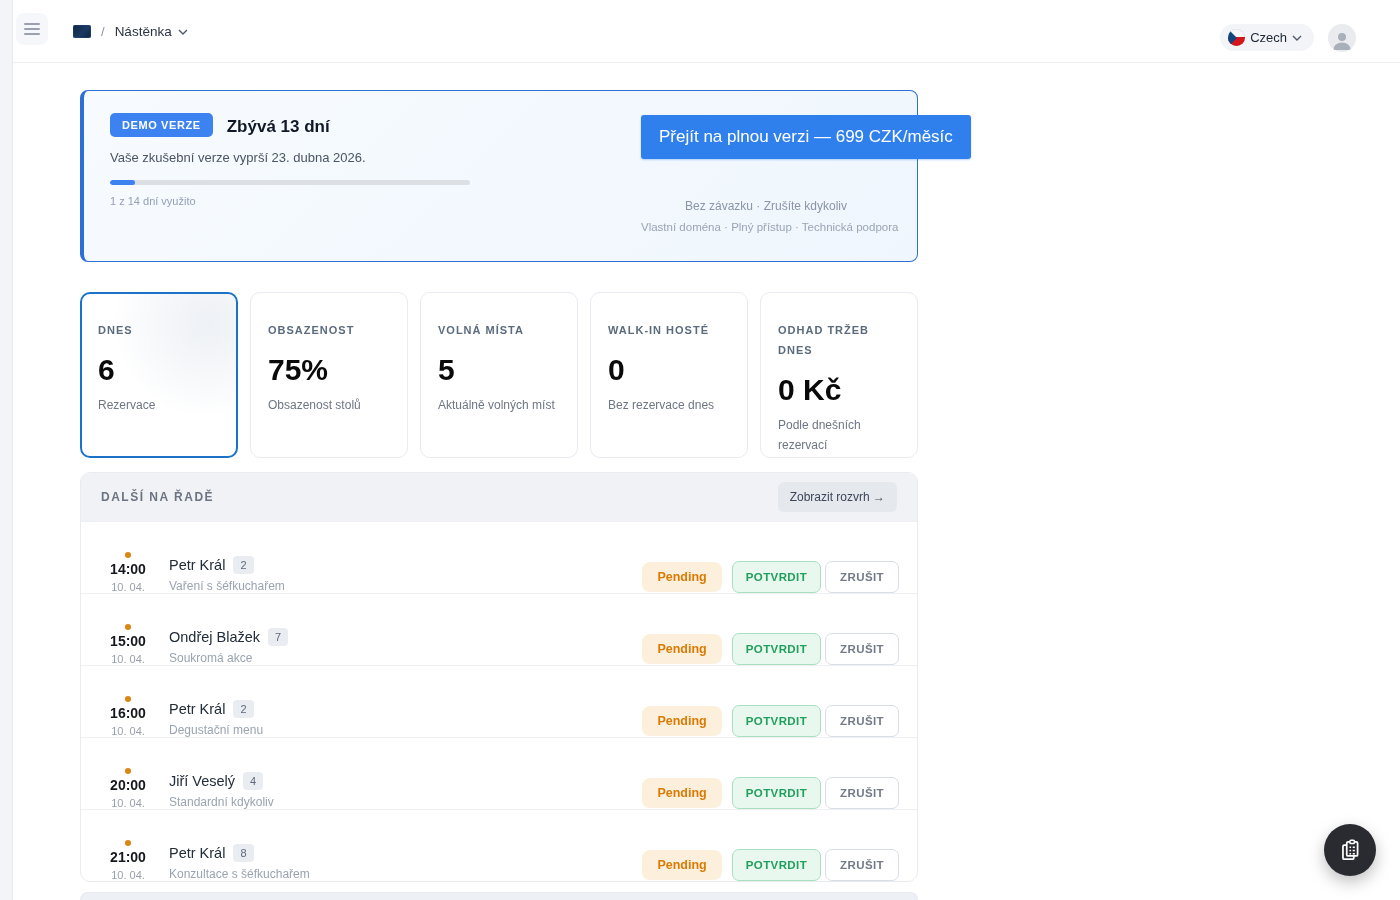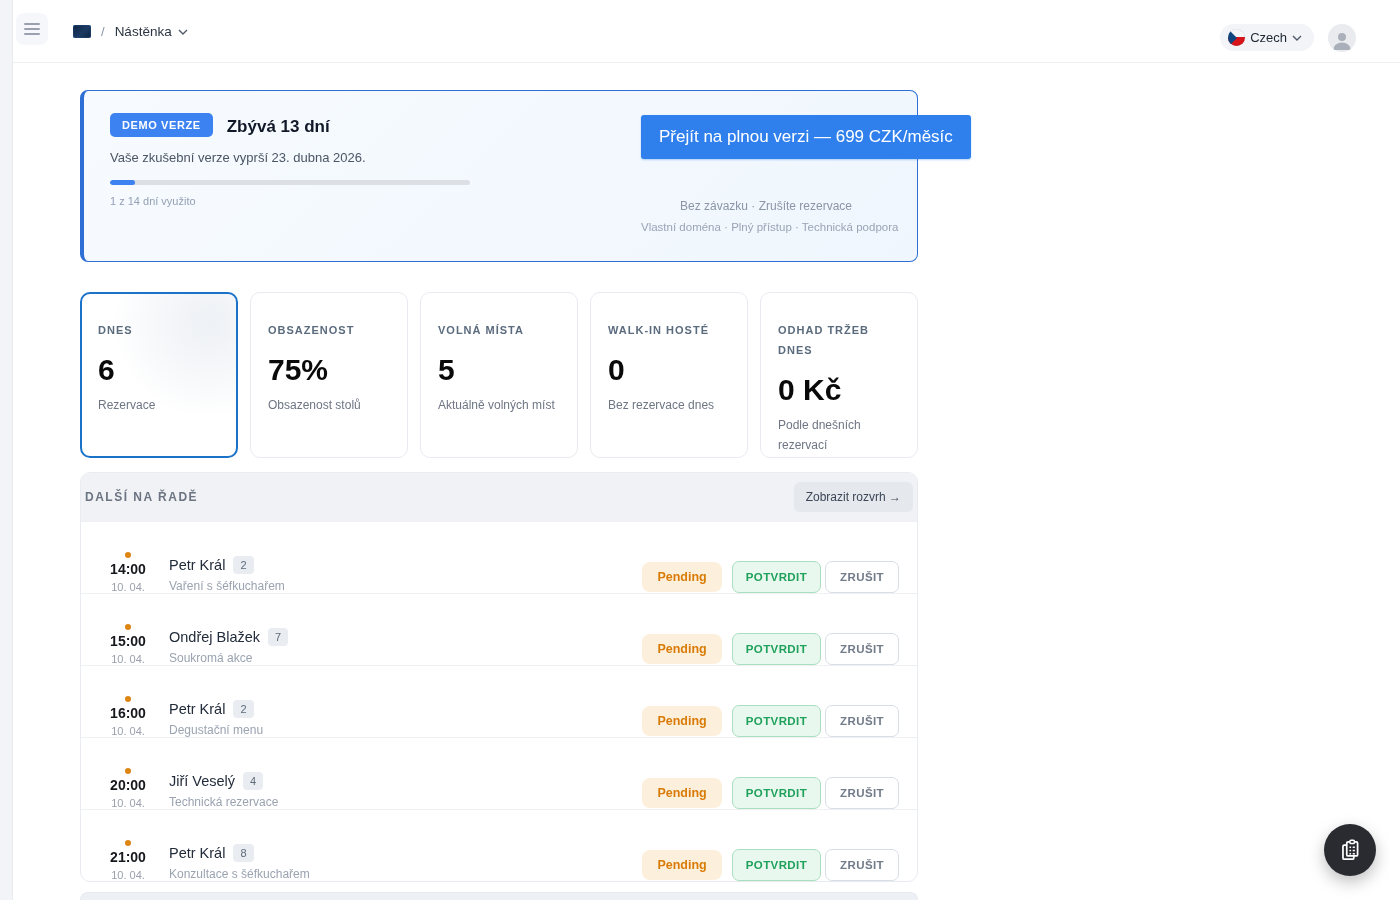--- a/index.html
+++ b/index.html
@@ -47,21 +47,21 @@
   .stats-row { margin-top:30px; display:flex; gap:12px; }
   .stat-card { flex:1 1 0; height:166px; background:#fff; border:1px solid #e8ebf0; border-radius:10px; padding:28px 17px 0; cursor:pointer; position:relative; }
   .stat-card.active { border:2px solid #1a73c8; padding:27px 16px 0;
       background:radial-gradient(circle at 82% 18%, #eef1f5 0%, #f4f6f9 22%, #ffffff 52%); }
   .stat-label { font-size:11px; font-weight:bold; color:#5b6b7e; letter-spacing:1px; line-height:1.8; }
   .stat-value { margin-top:12px; font-size:30px; font-weight:800; color:#0a0a0a; }
   .stat-sub { margin-top:8px; font-size:12px; color:#6e7684; line-height:1.7; }
 
   
   .queue-card { margin-top:14px; border:1px solid #e8ebf0; border-radius:10px; overflow:hidden; background:#fff; }
-  .queue-header { background:#f0f2f6; height:48px; display:flex; align-items:center; justify-content:space-between; padding:0 4px; }
+  .queue-header { background:#f0f2f6; height:48px; display:flex; align-items:center; justify-content:space-between; padding:0 20px; }
   .queue-title { font-size:12px; font-weight:bold; color:#6b7480; letter-spacing:1.5px; }
   .queue-action { background:#e5e8ed; border:none; border-radius:6px; padding:8px 12px; font-size:12px; color:#3c4657; cursor:pointer; font-family:inherit; }
   .queue-row { height:72px; display:flex; align-items:flex-end; padding:0 18px 0 24px; border-top:1px solid #eef0f3; }
   .queue-row:first-of-type { border-top:none; }
   .row-time { width:46px; text-align:center; flex-shrink:0; }
   .row-dot { width:6px; height:6px; border-radius:50%; background:#dd8411; margin:0 auto 3px; }
   .row-time-text { font-size:14px; font-weight:bold; color:#16181d; }
   .row-date { margin-top:4px; font-size:11px; color:#9aa1ad; }
   .row-main { margin-left:18px; flex:1 1 auto; }
   .row-name-line { display:flex; align-items:center; gap:8px; }
@@ -128,21 +128,21 @@
       <span class="demo-badge">DEMO VERZE</span>
       <span class="banner-title">Zbývá 13 dní</span>
     </div>
     <div class="banner-sub">Vaše zkušební verze vyprší 23. dubna 2026.</div>
     <div class="progress-track">
       <div class="progress-fill" id="trial-progress-fill" style="width: 7%;"></div>
     </div>
     <div class="progress-label">1 z 14 dní využito</div>
     <div class="banner-right">
       <button class="cta-btn">Přejít na plnou verzi — 699 CZK/měsíc</button>
-      <div class="cta-note1">Bez závazku · Zrušíte rezervace</div>
+      <div class="cta-note1">Bez závazku · Zrušíte kdykoliv</div>
       <div class="cta-note2">Vlastní doména · Plný přístup · Technická podpora</div>
     </div>
   </section>
 
   <section class="stats-row">
 
       <div class="stat-card active">
         <div class="stat-label">DNES</div>
         <div class="stat-value">6</div>
         <div class="stat-sub">Rezervace</div>
@@ -244,21 +244,21 @@
         <div class="row-time">
           <div class="row-dot"></div>
           <div class="row-time-text">20:00</div>
           <div class="row-date">10. 04.</div>
         </div>
         <div class="row-main">
           <div class="row-name-line">
             <span class="row-name">Jiří Veselý</span>
             <span class="row-guests">4</span>
           </div>
-          <div class="row-note">Technická rezervace</div>
+          <div class="row-note">Standardní kdykoliv</div>
         </div>
         <div class="row-actions">
           <span class="status-pending">Pending</span>
           <button class="btn-confirm">POTVRDIT</button>
           <button class="btn-cancel">ZRUŠIT</button>
         </div>
       </div>
 
       <div class="queue-row">
         <div class="row-time">

